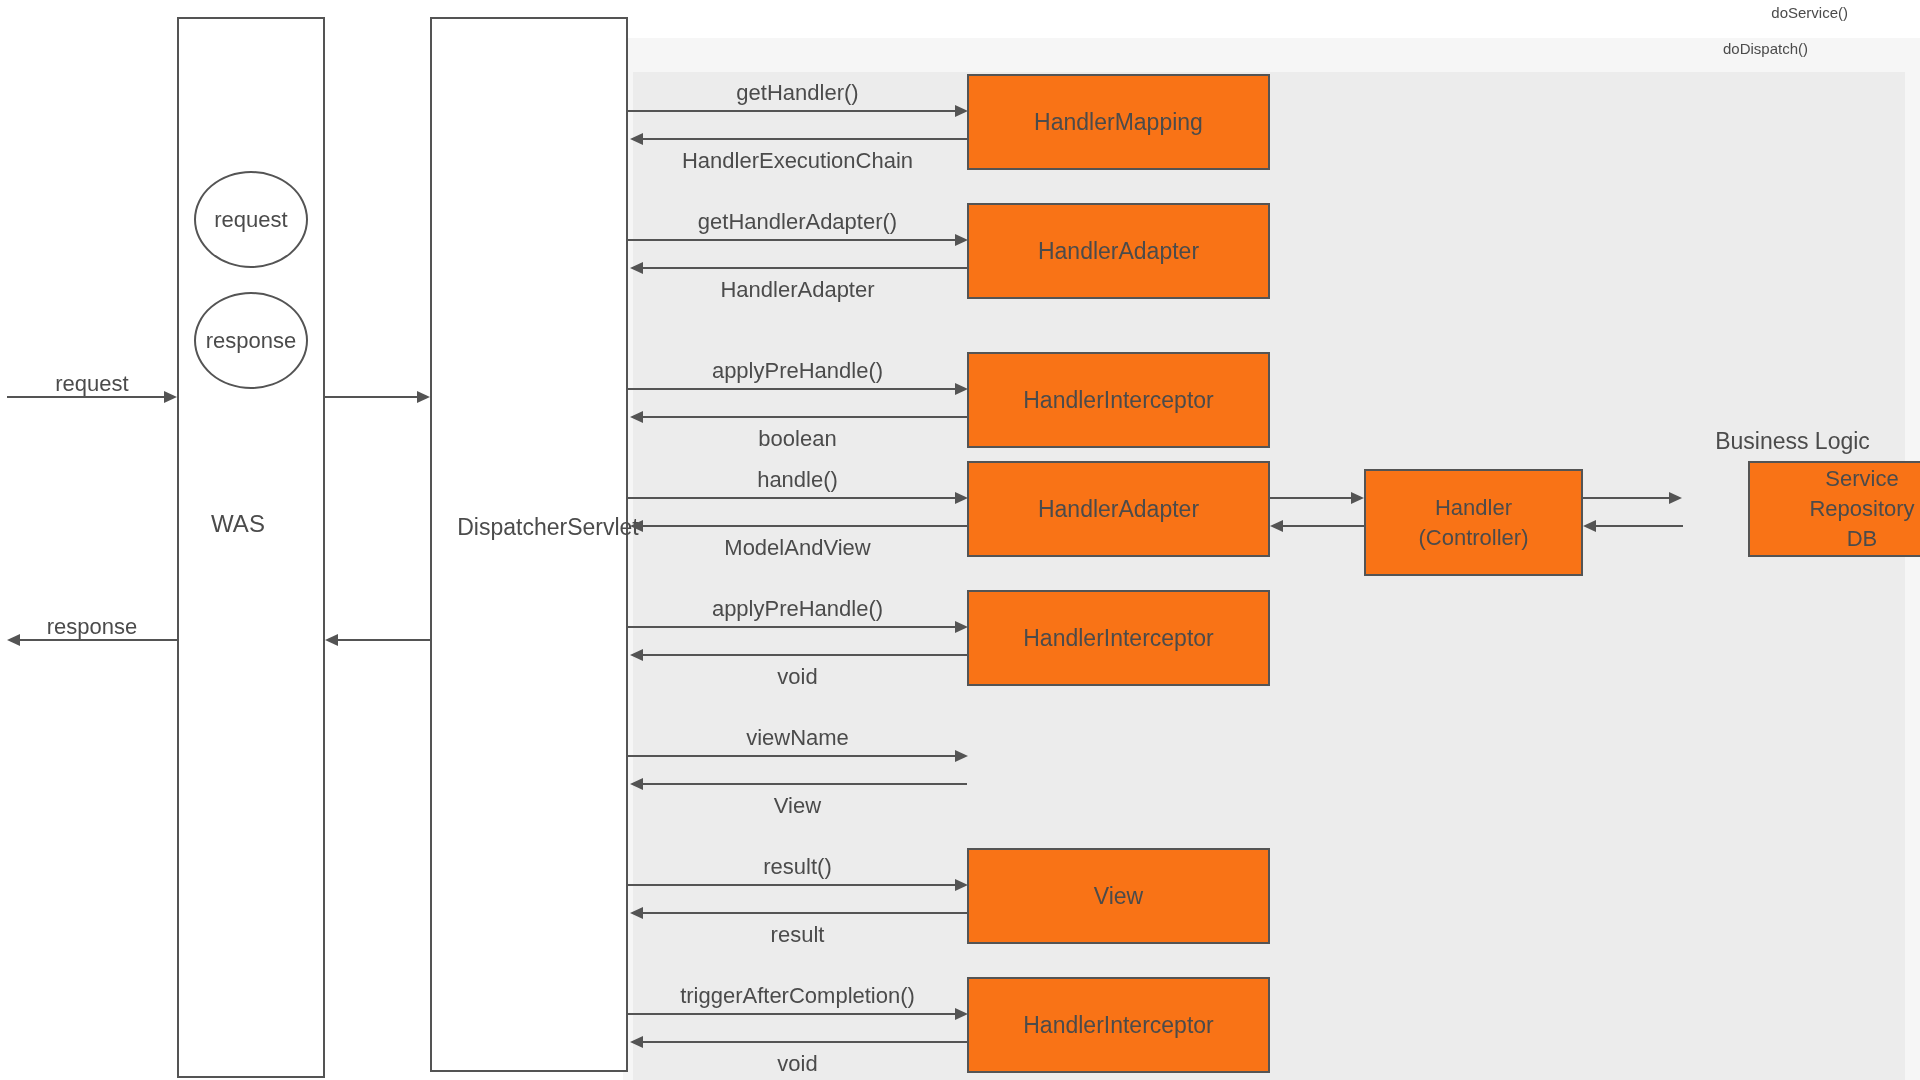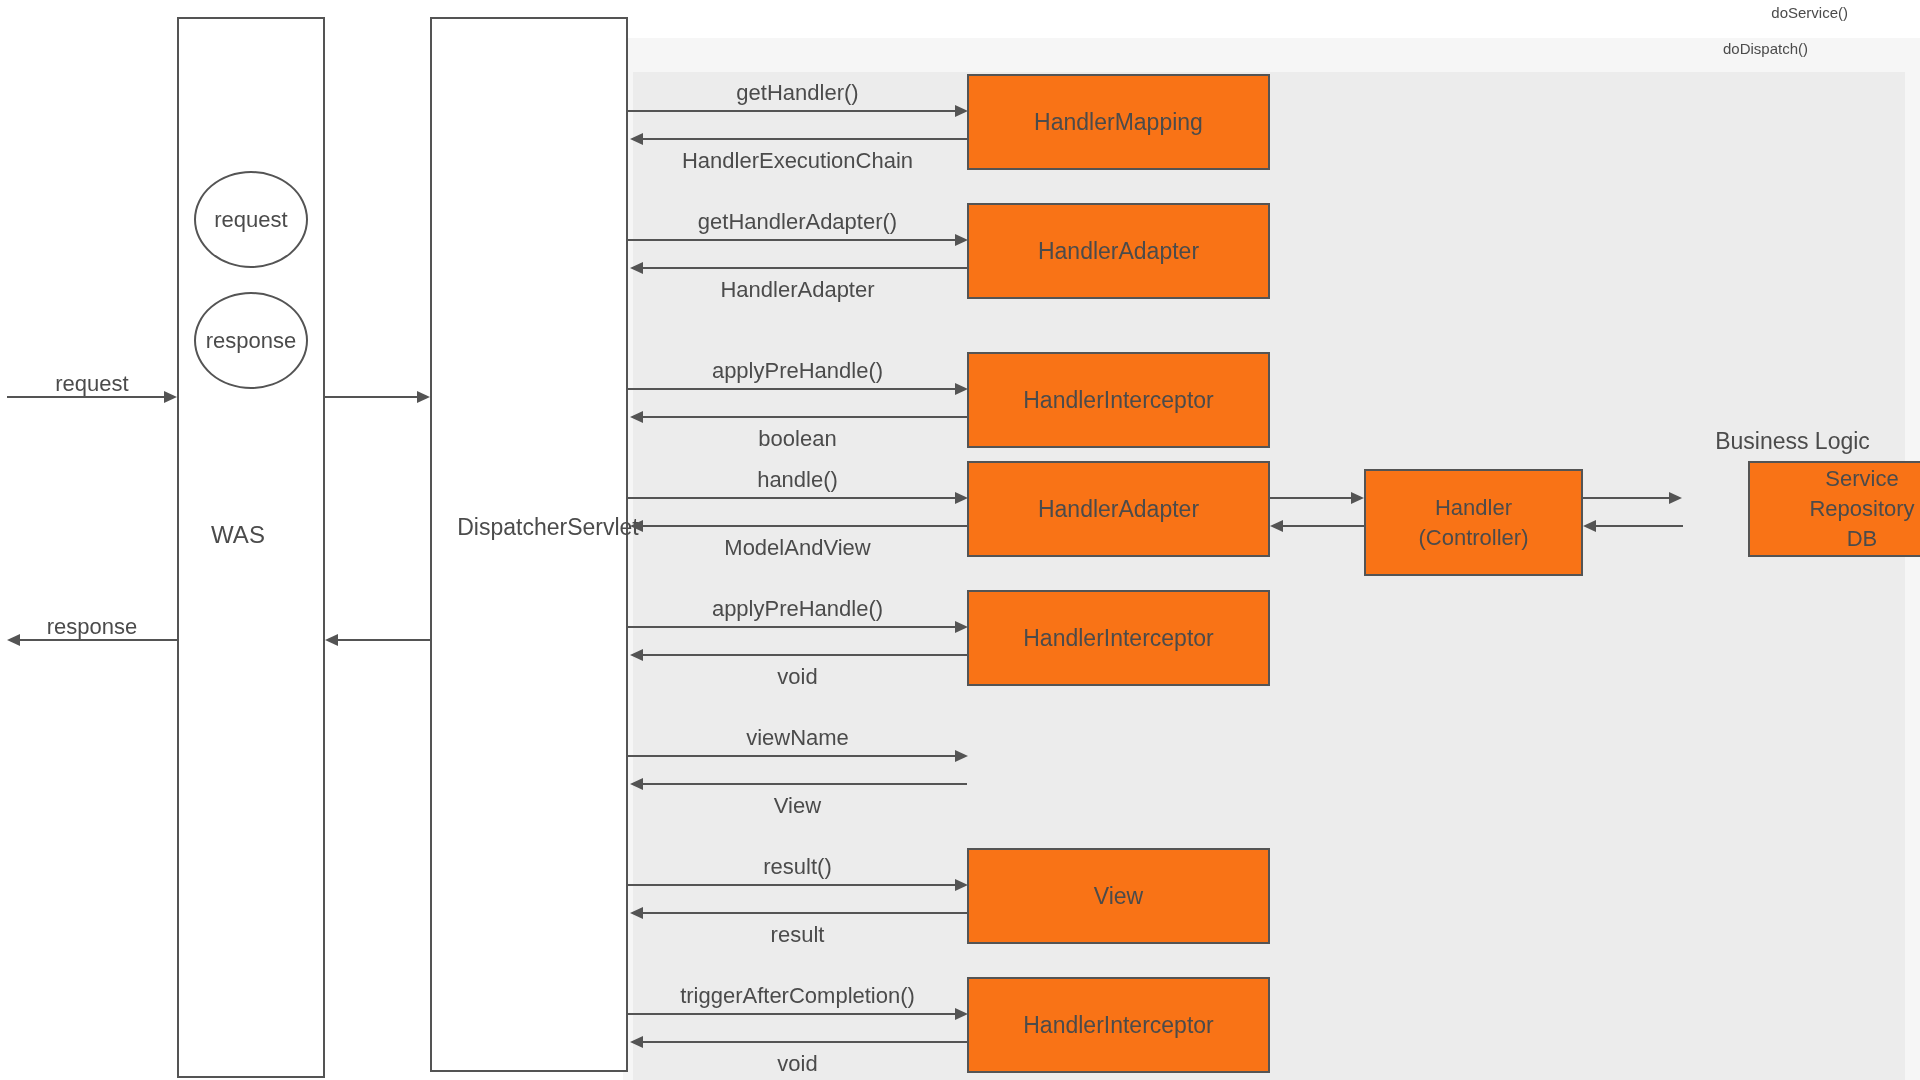--- a/index.html
+++ b/index.html
@@ -8,21 +8,21 @@
     font-family:"Liberation Sans", sans-serif;color:#4b4b4b;background:#ffffff;
   }
   .panel{position:absolute;}
   .panel.doservice{left:623px;top:38px;width:1297px;height:1042px;background:#f6f6f6;}
   .panel.dodispatch{left:633px;top:72px;width:1272px;height:1008px;background:#ececec;}
 
   .vbox{position:absolute;background:#ffffff;border:2px solid #545454;box-sizing:border-box;}
   .vbox.was{left:177px;top:17px;width:148px;height:1061px;}
   .vbox.ds{left:430px;top:17px;width:198px;height:1055px;}
   .vbox-label{position:absolute;text-align:center;font-size:24px;white-space:nowrap;}
-  .was-label{left:177px;top:510px;width:122px;margin-top:11px;}
+  .was-label{left:177px;top:510px;width:122px;}
   .ds-label{left:430px;top:514px;width:236px;font-size:23px;}
 
   .circle{position:absolute;width:114px;height:97px;border:2px solid #545454;border-radius:50%;
           background:#ffffff;display:flex;align-items:center;justify-content:center;
           font-size:22px;box-sizing:border-box;}
   .circle.request{left:194px;top:171px;}
   .circle.response{left:194px;top:292px;}
 
   .hline{position:absolute;height:2px;background:#545454;}
   .head-r{position:absolute;width:0;height:0;border-top:6px solid transparent;

